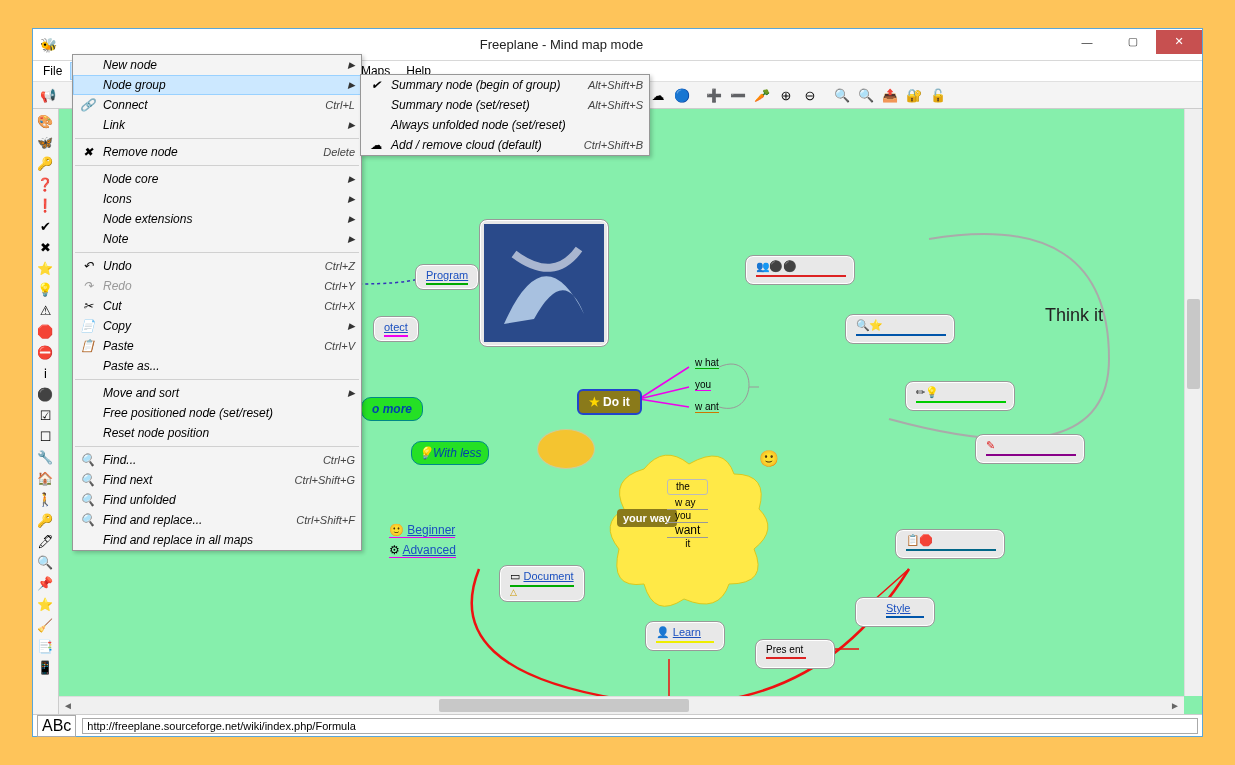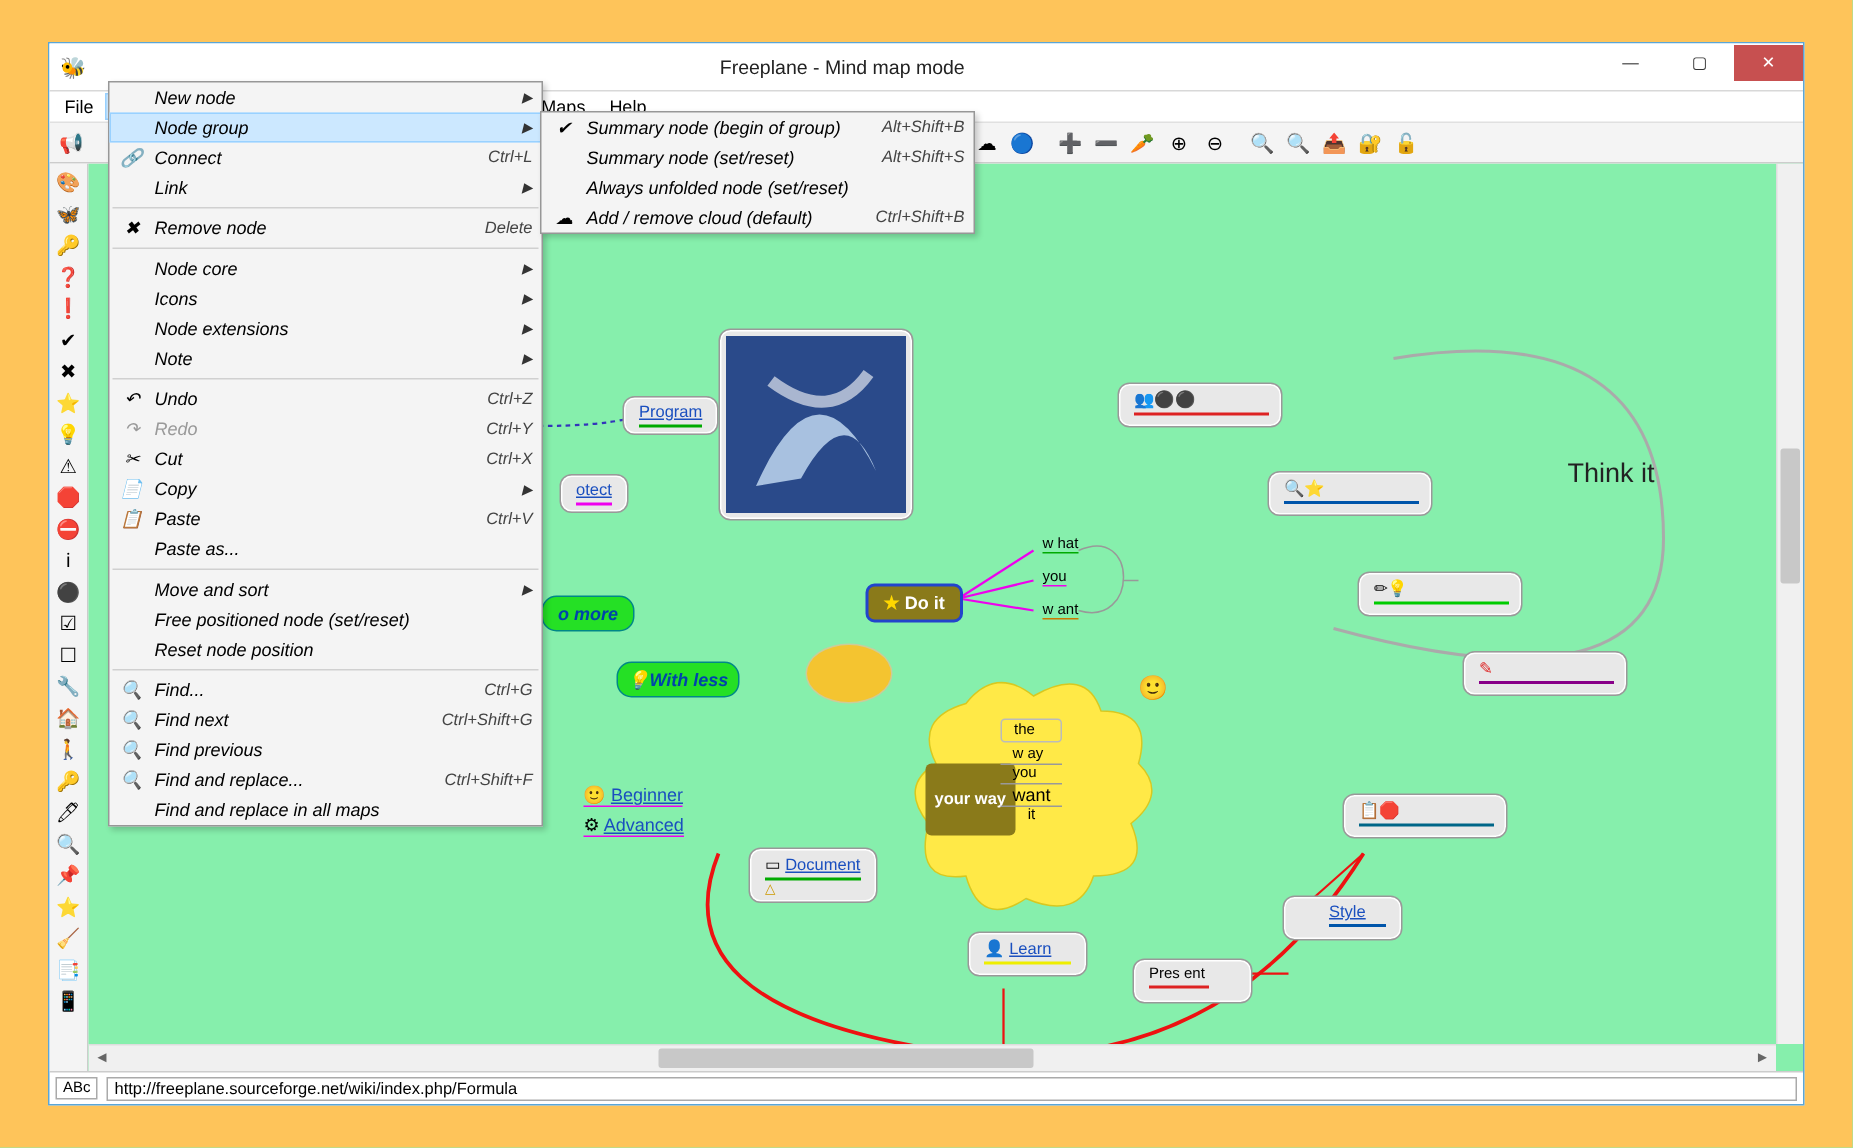--- a/index.html
+++ b/index.html
@@ -180,21 +180,21 @@
 .link-text { color:#1a4fbf; text-decoration:underline; cursor:pointer;}
 .map-label { position:absolute; font-size:12px; }
 .statusbar {
   height: 22px;
   border-top: 1px solid #ccc;
   display: flex;
   align-items: center;
   padding: 0 4px;
   gap:6px;
 }
-.status-box { border:1px solid #aaa; padding:1px 4px; font-size:10px; background:#fff;}
+.status-box { border:1px solid #aaa; padding:1px 4px; font-size:16px; background:#fff;}
 .status-input { flex:1; border:1px solid #aaa; font-size:11px; padding:1px 4px;}
 .bold { font-weight:bold; }
 .italic { font-style:italic; }
 svg.connector { position:absolute; pointer-events:none; }
 .underline-bar { height:2px; margin-top:2px;}
 </style>
 </head>
 <body>
 
 <div class="window">
@@ -317,35 +317,35 @@
         <span class="link-text">Program</span>
         <div class="underline-bar" style="background:#0a0;"></div>
       </div>
       <div class="node" style="left:314px;top:207px;">
         <span class="link-text">otect</span>
         <div class="underline-bar" style="background:#e0e;"></div>
       </div>
       <div style="position:absolute;left:302px;top:288px;background:#25e025;border:1px solid #088;border-radius:10px;padding:4px 10px;color:#04a;font-weight:bold;font-style:italic;">
         <span>o more</span>
       </div>
-      <div style="position:absolute;left:352px;top:332px;background:#25e025;border:1px solid #088;border-radius:10px;padding:4px 6px;color:#04a;font-weight:bold;font-style:italic;">
+      <div style="position:absolute;left:352px;top:332px;background:#25e025;border:1px solid #088;border-radius:10px;padding:4px 6px;color:#04a;font-weight:normal;font-style:italic;">
         <span>💡</span><span>With less</span>
       </div>
 
       <div style="position:absolute;left:518px;top:280px;background:#8a7a1a;border:2px solid #2244cc;border-radius:6px;padding:4px 10px;color:#fff;font-weight:bold;">
         <span style="color:#ffd700">★ </span><span>Do it</span>
       </div>
 
       <div class="map-label" style="left:636px;top:248px;font-size:10px;"><span>w hat</span><div style="height:1px;background:#0a0;"></div></div>
       <div class="map-label" style="left:636px;top:270px;font-size:10px;"><span>you</span><div style="height:1px;background:#e0e;"></div></div>
       <div class="map-label" style="left:636px;top:292px;font-size:10px;"><span>w ant</span><div style="height:1px;background:#c70;"></div></div>
 
       <div style="position:absolute;left:478px;top:320px;background:#f4c430;border:1px solid #cc9;border-radius:50%;width:58px;height:40px;"></div>
 
-      <div style="position:absolute;left:558px;top:400px;background:#8a7a1a;border-radius:4px;padding:18px 6px;color:#fff;font-weight:bold;font-size:11px;line-height:1.1;text-align:left;">
+      <div style="position:absolute;left:558px;top:400px;background:#8a7a1a;border-radius:4px;padding:3px 6px;color:#fff;font-weight:bold;font-size:11px;line-height:1.1;text-align:left;">
         <span>your way</span>
       </div>
       <div style="position:absolute;left:608px;top:370px;font-size:10px;line-height:1;">
         <div style="border:1px solid #bbb;border-radius:3px;padding:2px 8px;margin-bottom:2px;"><span>the</span></div>
         <div style="padding:1px 8px;border-bottom:1px solid #999;"><span>w ay</span></div>
         <div style="padding:1px 8px;border-bottom:1px solid #999;"><span>you</span></div>
         <div style="padding:1px 8px;border-bottom:1px solid #999;font-size:12px;"><span>want</span></div>
         <div style="padding:1px 8px;text-align:center;"><span>it</span></div>
       </div>
 
@@ -493,21 +493,21 @@
       <span>Find...</span>
       <span class="shortcut">Ctrl+G</span>
     </div>
     <div class="dd-row">
       <span class="dd-icon">🔍</span>
       <span>Find next</span>
       <span class="shortcut">Ctrl+Shift+G</span>
     </div>
     <div class="dd-row">
       <span class="dd-icon">🔍</span>
-      <span>Find previous</span>
+      <span>Find unfolded</span>
     </div>
     <div class="dd-row">
       <span class="dd-icon">🔍</span>
       <span>Find and replace...</span>
       <span class="shortcut">Ctrl+Shift+F</span>
     </div>
     <div class="dd-row">
       <span>Find and replace in all maps</span>
     </div>
   </div>

